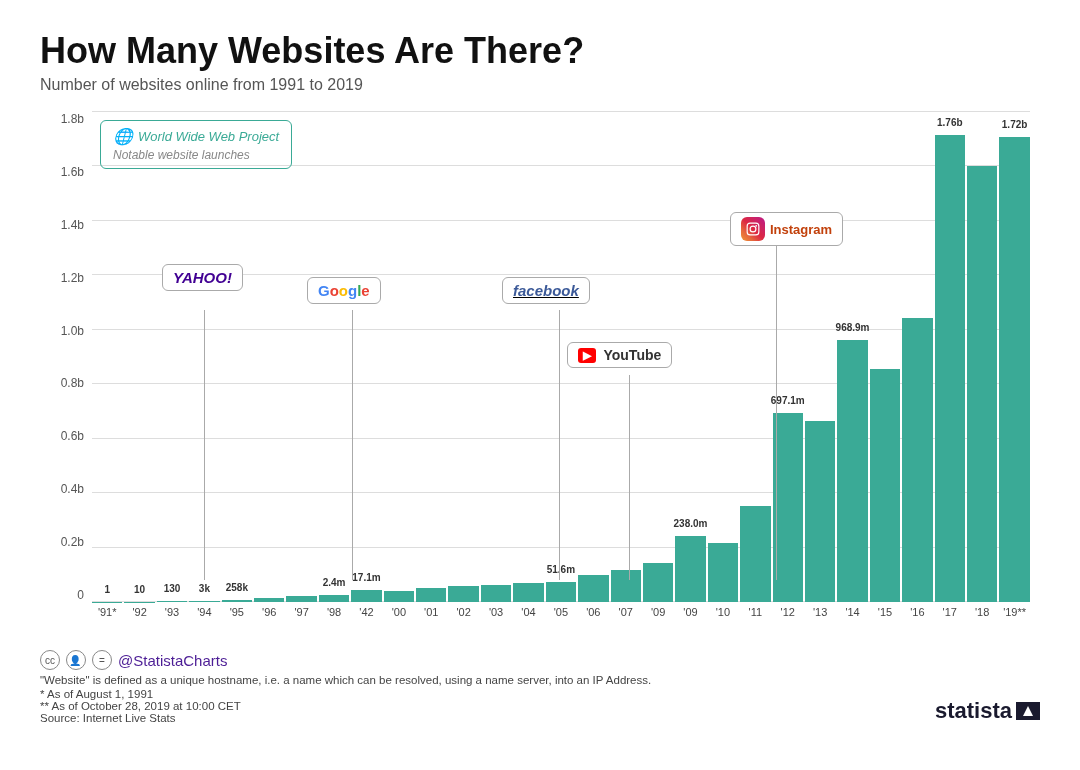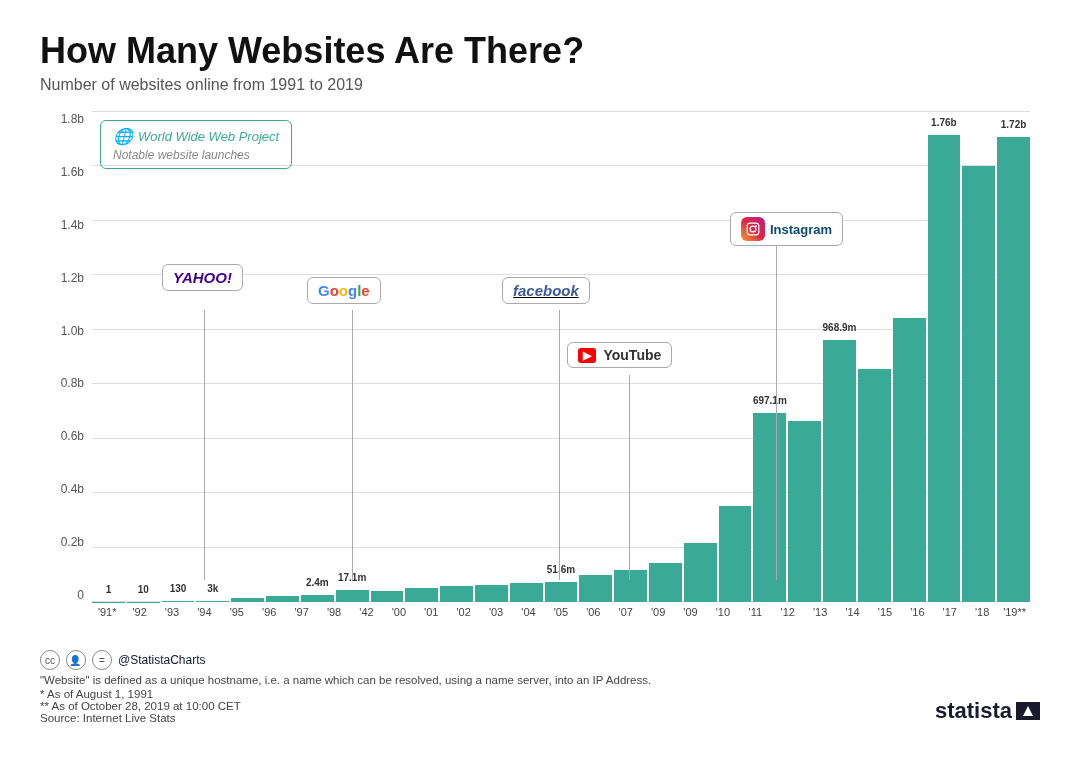--- a/index.html
+++ b/index.html
@@ -275,20 +275,25 @@
           <div class="bar" style="height: 0.2%;">
             <div class="bar-value">130</div>
           </div>
         </div>
         <div class="bar-col">
           <div class="bar" style="height: 0.3%;">
             <div class="bar-value">3k</div>
           </div>
         </div>
         <div class="bar-col">
+          <div class="bar" style="height: 0.5%;">
+            <div class="bar-value">258k</div>
+          </div>
+        </div>
+        <div class="bar-col">
           <div class="bar" style="height: 0.8%;"></div>
         </div>
         <div class="bar-col">
           <div class="bar" style="height: 1.2%;"></div>
         </div>
         <div class="bar-col">
           <div class="bar" style="height: 1.5%;">
             <div class="bar-value">2.4m</div>
           </div>
         </div>
@@ -318,20 +323,25 @@
           </div>
         </div>
         <div class="bar-col">
           <div class="bar" style="height: 5.5%;"></div>
         </div>
         <div class="bar-col">
           <div class="bar" style="height: 6.5%;"></div>
         </div>
         <div class="bar-col">
           <div class="bar" style="height: 8%;"></div>
+        </div>
+        <div class="bar-col">
+          <div class="bar" style="height: 13.5%;">
+            <div class="bar-value">238.0m</div>
+          </div>
         </div>
         <div class="bar-col">
           <div class="bar" style="height: 12%;"></div>
         </div>
         <div class="bar-col">
           <div class="bar" style="height: 19.5%;"></div>
         </div>
         <div class="bar-col">
           <div class="bar" style="height: 38.5%;">
             <div class="bar-value">697.1m</div>
@@ -398,21 +408,21 @@
     <div class="annotation-line" style="left:537px;top:263px;height:205px;"></div>
 
     <div class="annotation" style="top:100px;left:638px;">
       <div class="ig-icon">
         <svg width="14" height="14" viewBox="0 0 24 24" fill="none">
           <rect x="2" y="2" width="20" height="20" rx="5" ry="5" stroke="white" stroke-width="2"></rect>
           <circle cx="12" cy="12" r="5" stroke="white" stroke-width="2"></circle>
           <circle cx="17.5" cy="6.5" r="1.5" fill="white"></circle>
         </svg>
       </div>
-      <span style="font-size:13px;color:#0c4a6e;">Instagram</span>
+      <span style="font-size:13px;color:#c2410c;">Instagram</span>
     </div>
     <div class="annotation-line" style="left:684px;top:133px;height:335px;"></div>
   </div>
 
   <div class="x-axis" id="x-axis">
       <div class="x-label">'91*</div>
       <div class="x-label">'92</div>
       <div class="x-label">'93</div>
       <div class="x-label">'94</div>
       <div class="x-label">'95</div>
@@ -442,21 +452,21 @@
       <div class="x-label">'19**</div>
     </div>
 </div>
 
 <div class="footer">
   <div class="footer-left">
     <div class="footer-icons">
       <div class="cc-icon">cc</div>
       <div class="cc-icon">👤</div>
       <div class="cc-icon">=</div>
-      <span style="font-size:12px;color:#0f172a;">@StatistaCharts</span>
+      <span style="font-size:15px;color:#4c1d95;">@StatistaCharts</span>
     </div>
     <div style="margin-bottom:2px;">"Website" is defined as a unique hostname, i.e. a name which can be resolved, using a name server, into an IP Address.</div>
     <div>* As of August 1, 1991</div>
     <div>** As of October 28, 2019 at 10:00 CET</div>
     <div>Source: Internet Live Stats</div>
   </div>
   <div class="footer-brand">
     <span>statista</span>
     <div class="statista-box">
       <svg width="14" height="14" viewBox="0 0 14 14" fill="white">

